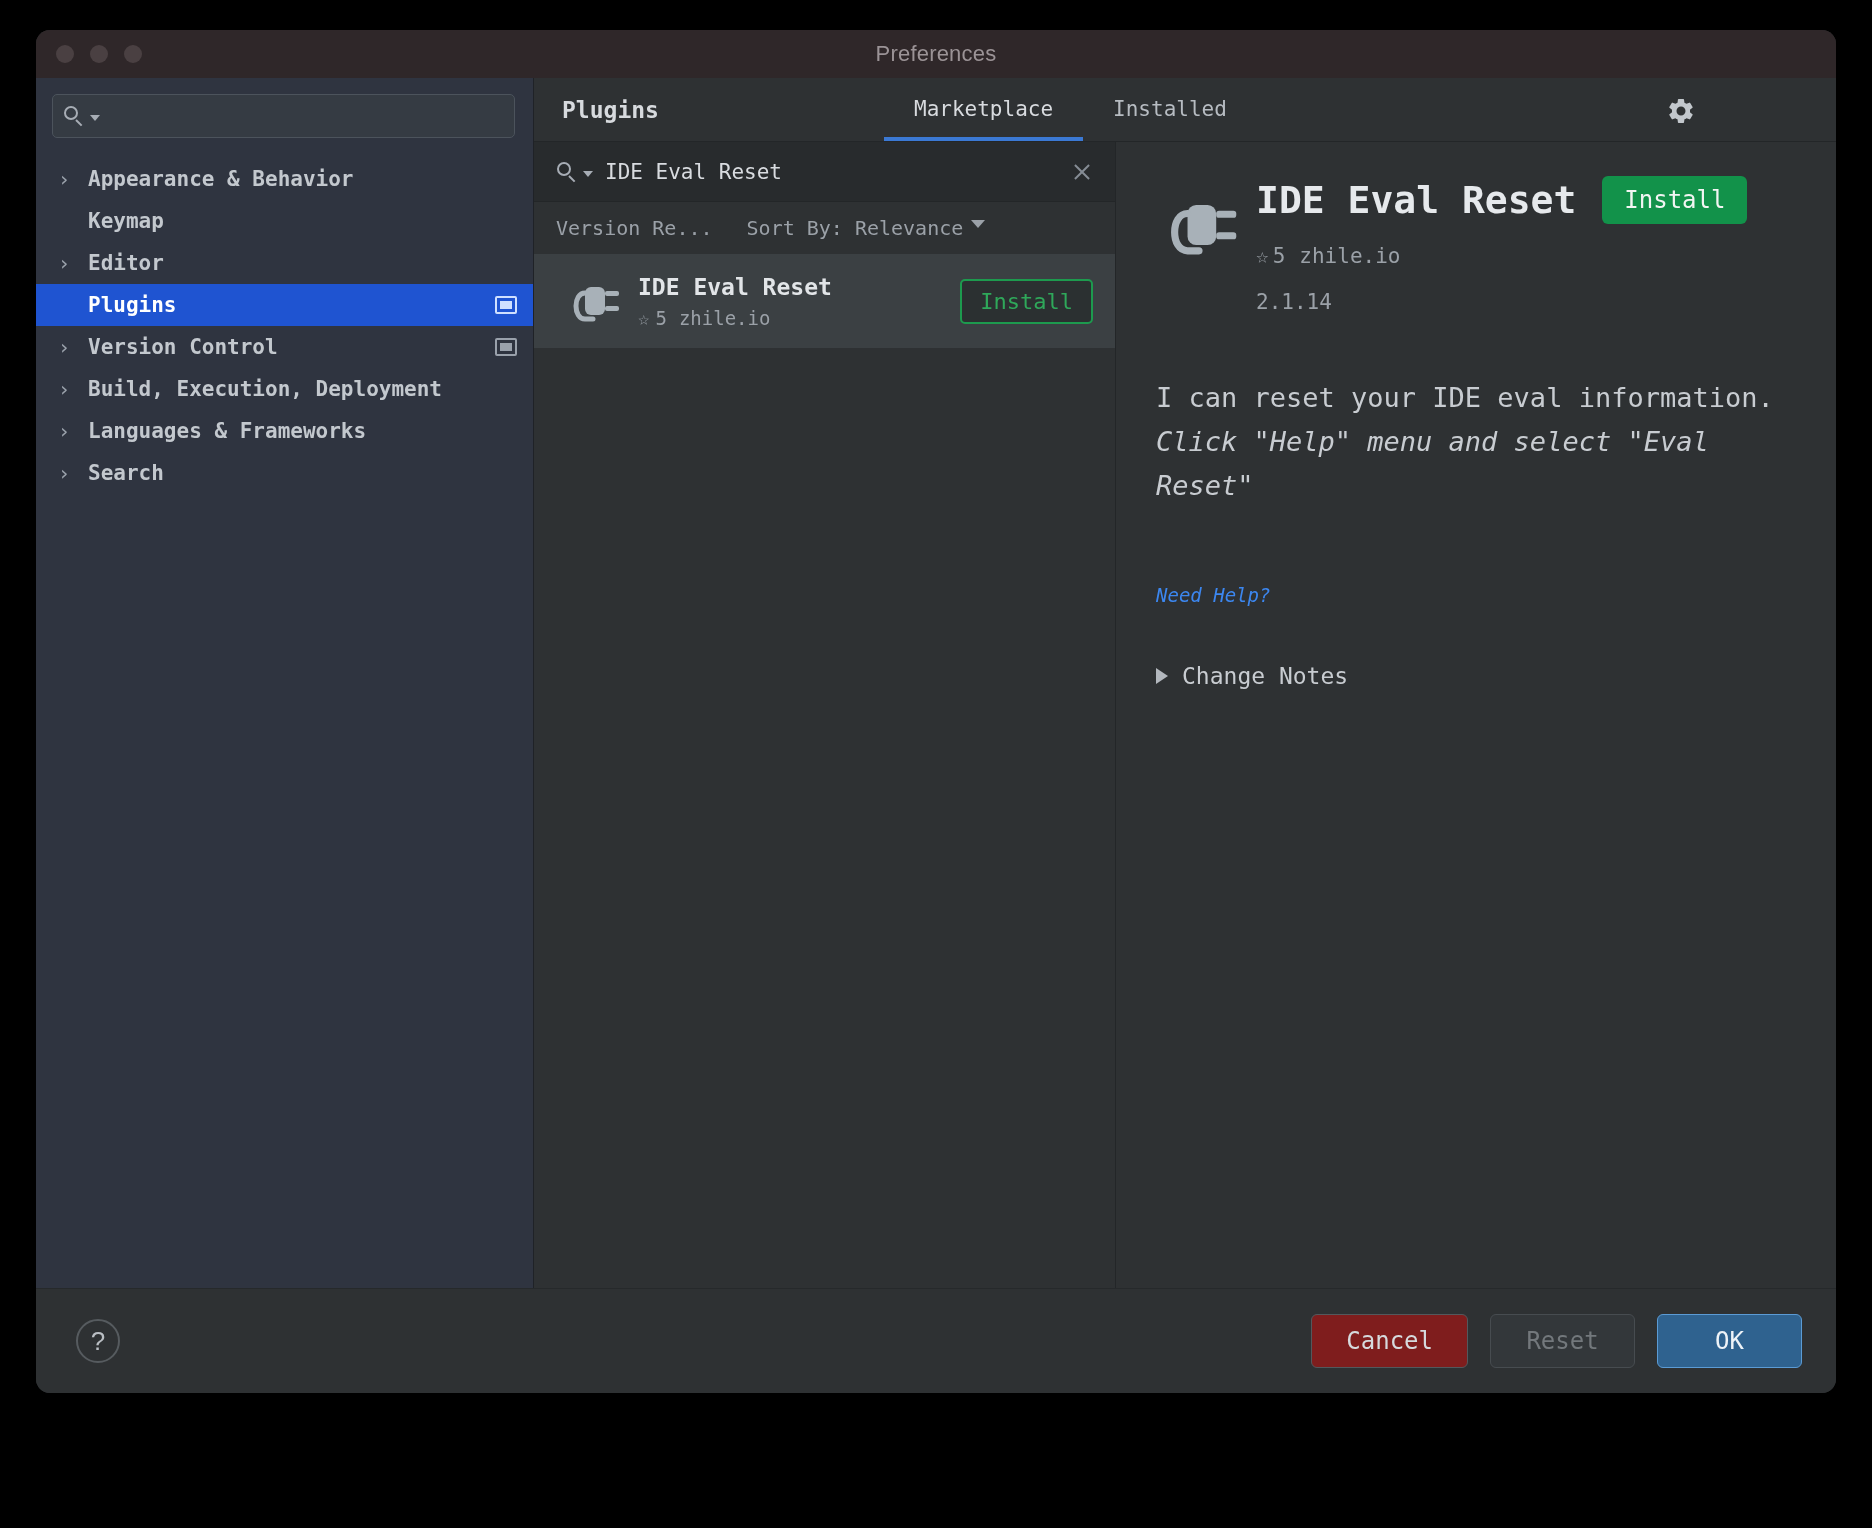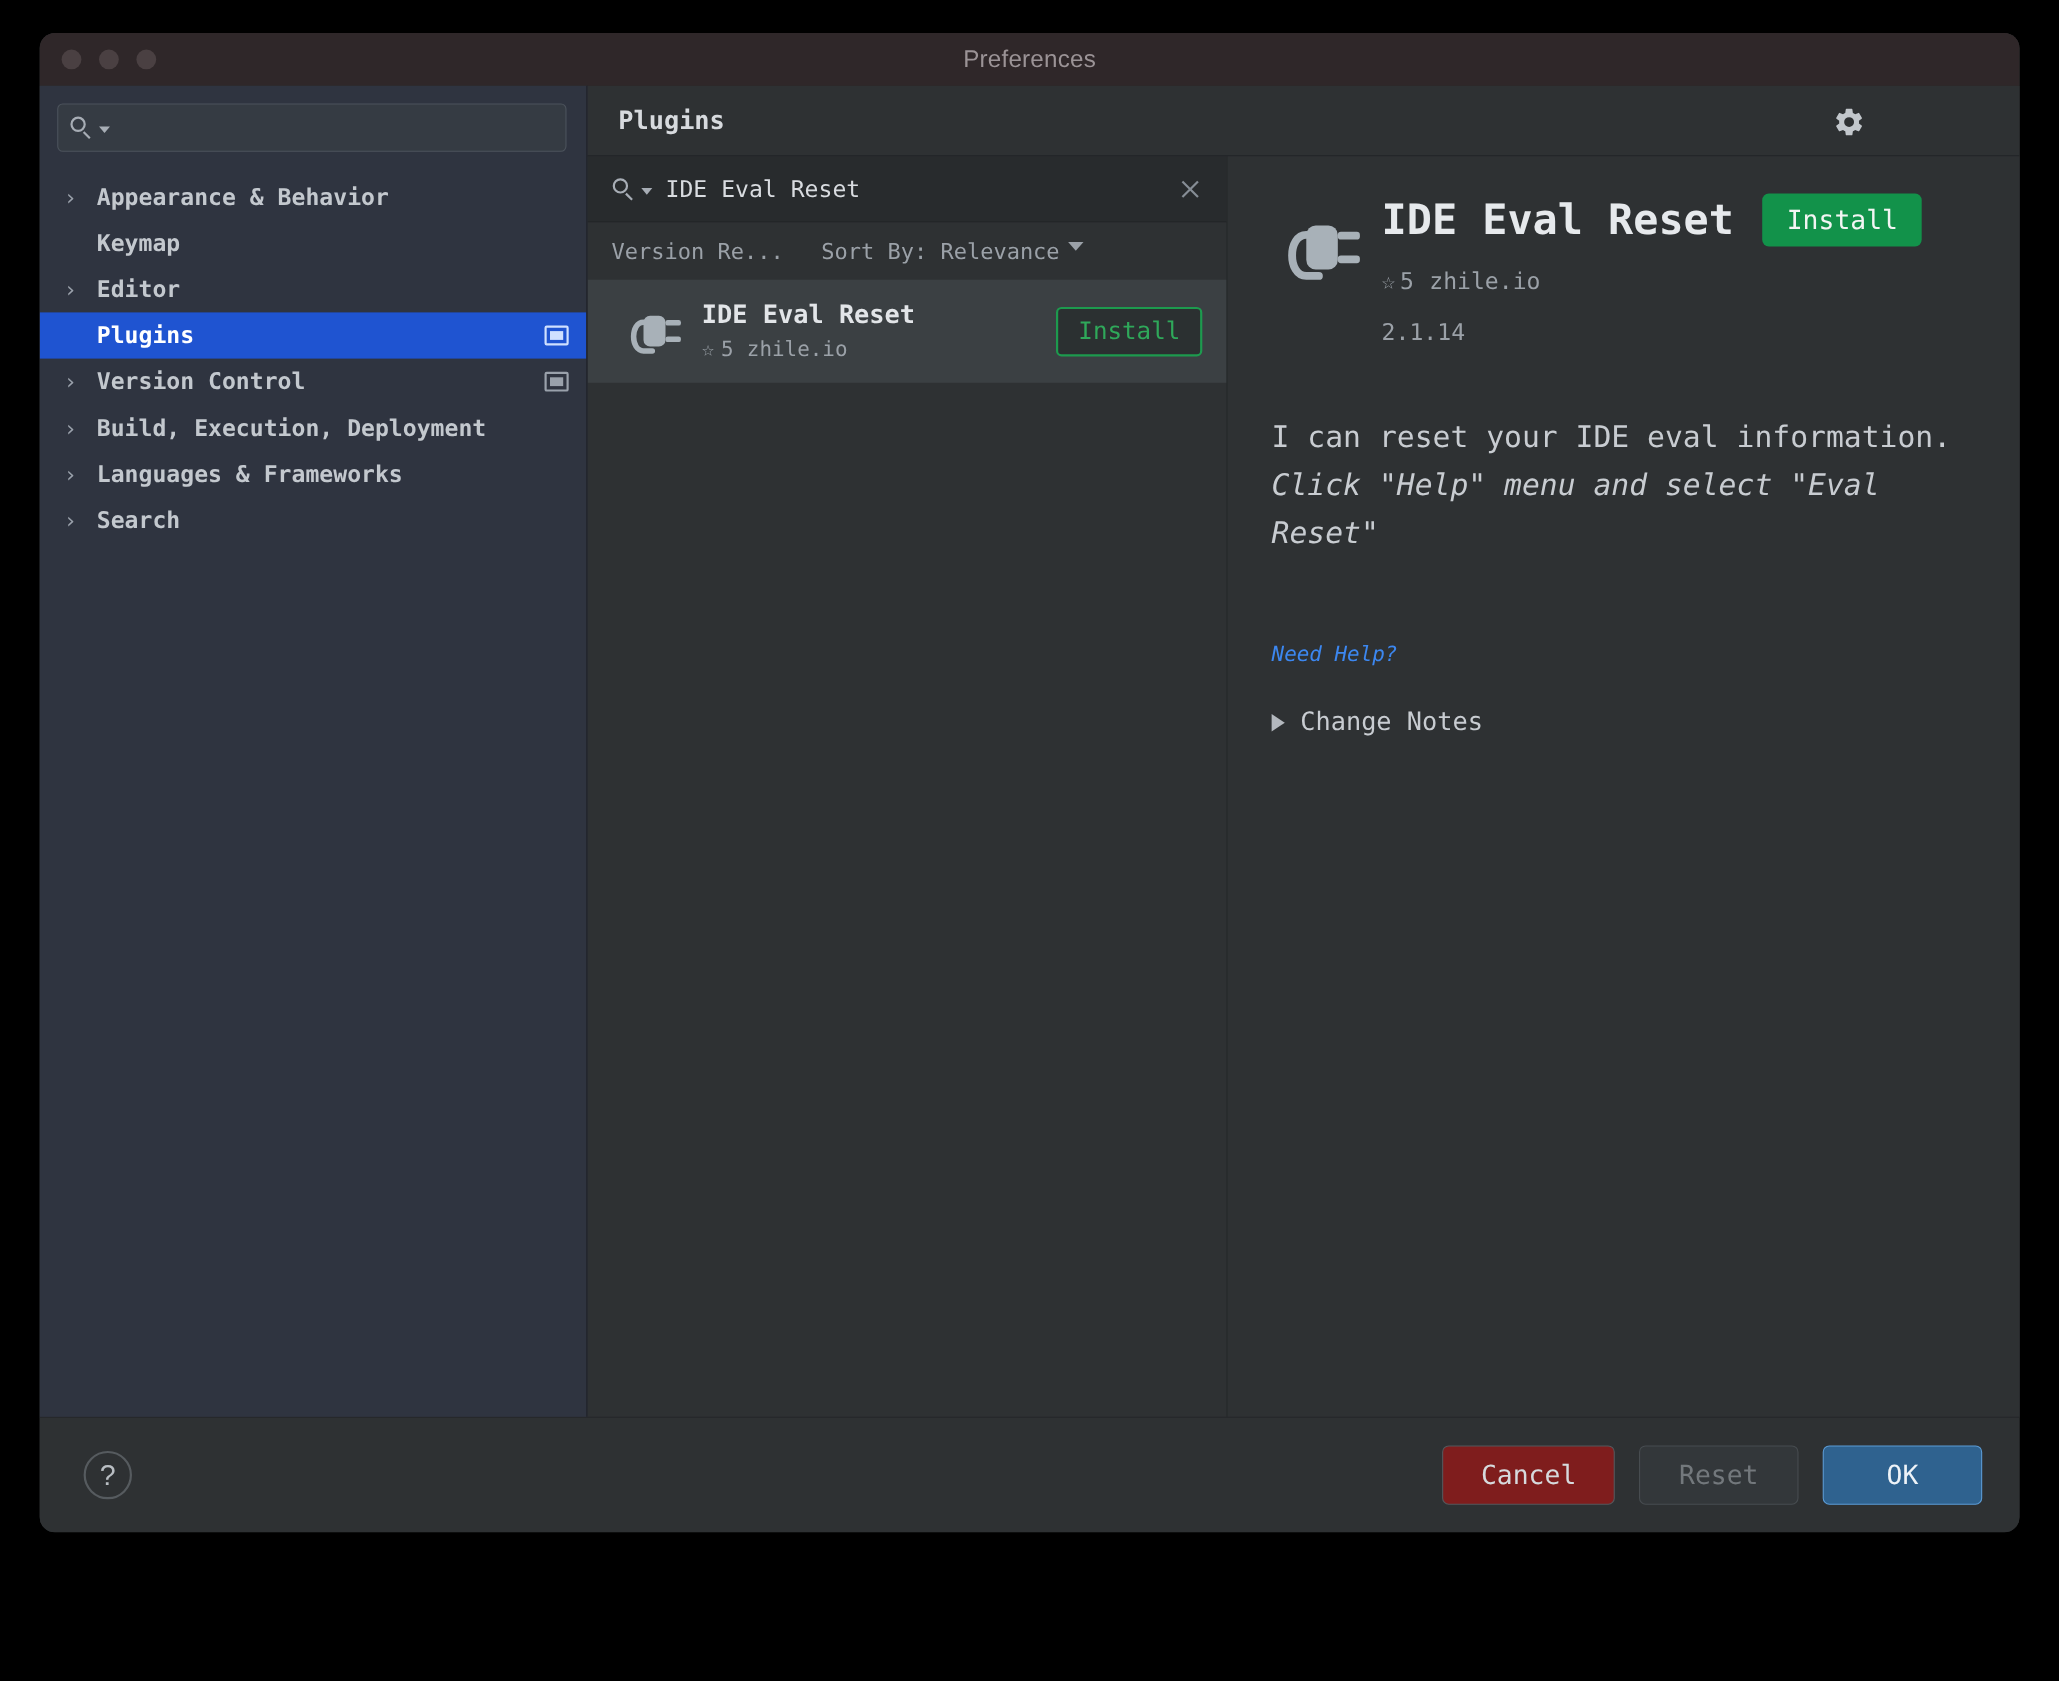--- a/index.html
+++ b/index.html
@@ -409,21 +409,21 @@
   .need-help {
     margin-top: 76px;
     font-family: "DejaVu Sans Mono", monospace;
     font-size: 19px;
     color: #3c87f0;
     cursor: default;
     display: inline-block;
     font-style: italic;
   }
   .change-notes {
-    margin-top: 38px;
+    margin-top: 57px;
     display: flex;
     align-items: center;
     gap: 14px;
     font-family: "DejaVu Sans Mono", monospace;
     font-size: 23px;
     color: #c8ccd1;
     cursor: default;
   }
   .tri-right {
     width: 0; height: 0;
@@ -542,20 +542,24 @@
             <span class="tw">›</span>
             <span class="tree-label">Search</span>
           </div>
         </div>
       </div>
 
       <div class="main">
 
         <div class="plugins-header">
           <div class="plugins-title">Plugins</div>
+          <div class="tabs">
+            <div class="tab active">Marketplace</div>
+            <div class="tab">Installed</div>
+          </div>
           <div class="gear-btn">
             <svg width="30" height="30" viewBox="0 0 24 24" aria-hidden="true">
               <path fill="#c2c7cc" d="M19.14 12.94a7.43 7.43 0 0 0 .06-.94 7.43 7.43 0 0 0-.06-.94l2.03-1.58a.5.5 0 0 0 .12-.62l-1.92-3.32a.5.5 0 0 0-.6-.22l-2.39.96a7.1 7.1 0 0 0-1.62-.94l-.36-2.54a.5.5 0 0 0-.5-.42h-3.84a.5.5 0 0 0-.5.42l-.36 2.54c-.58.24-1.12.56-1.62.94l-2.39-.96a.5.5 0 0 0-.6.22L2.67 8.86a.5.5 0 0 0 .12.62l2.03 1.58c-.04.31-.06.62-.06.94s.02.63.06.94l-2.03 1.58a.5.5 0 0 0-.12.62l1.92 3.32c.12.22.38.3.6.22l2.39-.96c.5.38 1.04.7 1.62.94l.36 2.54c.04.24.25.42.5.42h3.84c.25 0 .46-.18.5-.42l.36-2.54c.58-.24 1.12-.56 1.62-.94l2.39.96c.22.08.48 0 .6-.22l1.92-3.32a.5.5 0 0 0-.12-.62l-2.03-1.58zM12 15.6A3.6 3.6 0 1 1 12 8.4a3.6 3.6 0 0 1 0 7.2z"></path>
             </svg>
           </div>
         </div>
 
         <div class="panes">
 
           <div class="results">

